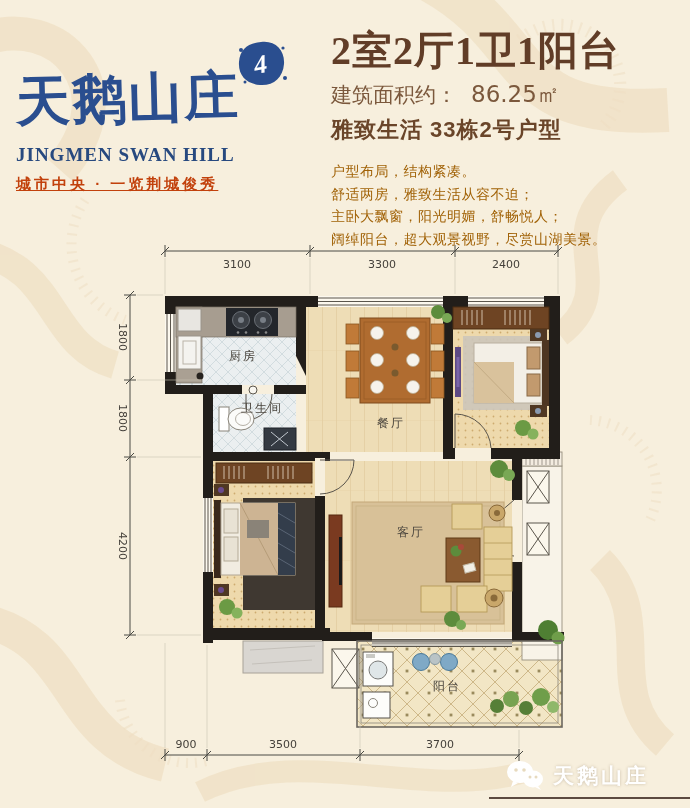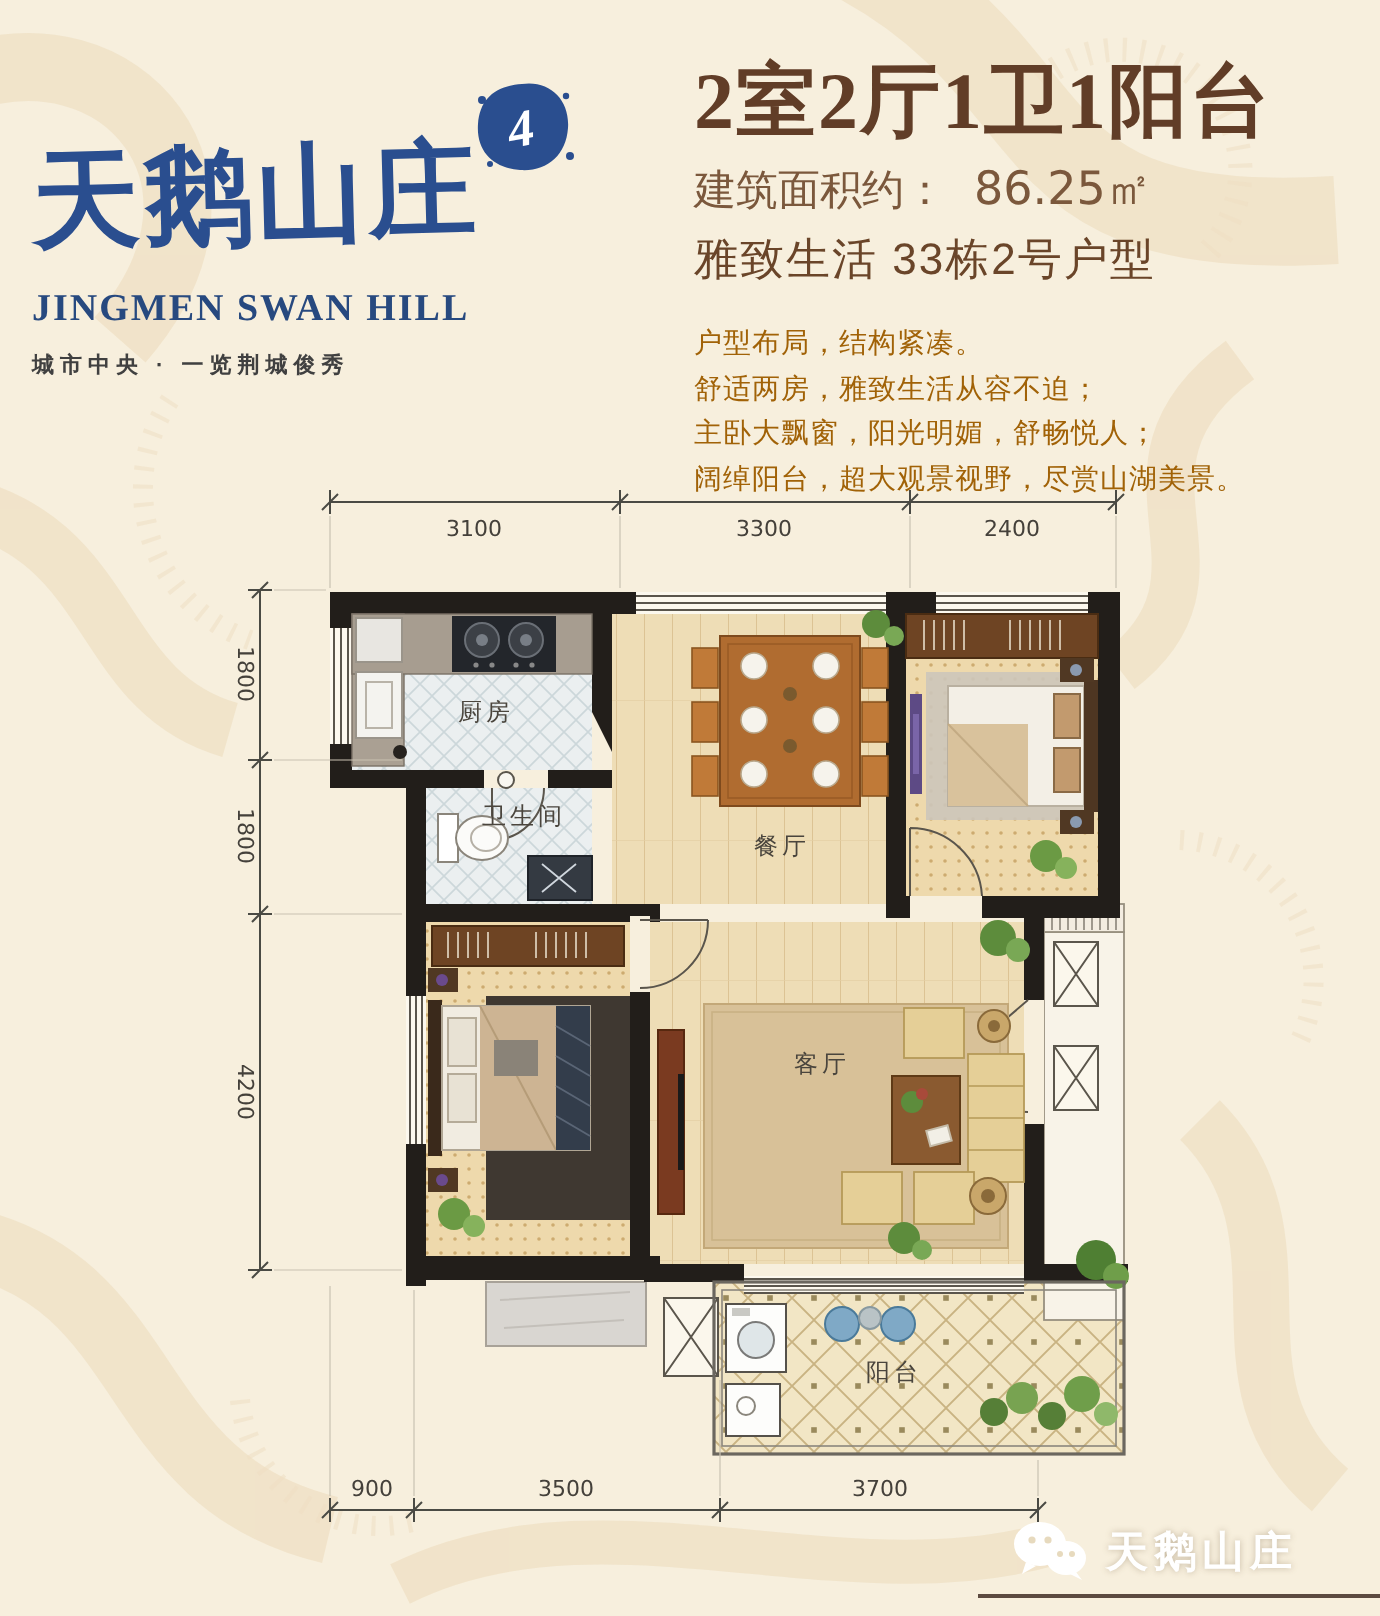--- a/index.html
+++ b/index.html
@@ -7,28 +7,28 @@
        background:#f7efdd;font-family:"Liberation Sans",sans-serif;}
   .abs{position:absolute;}
   
   .logo{left:16px;top:40px;width:320px;}
   .brand{margin-top:30px;font-size:54px;font-weight:900;color:#2a4e8f;
          letter-spacing:2px;line-height:1;font-family:"Liberation Sans",sans-serif;
          transform:rotate(-1.5deg);}
   .badge{position:absolute;left:219px;top:0px;width:52px;height:48px;}
   .subtitle{margin-top:20px;font-family:"Liberation Serif",serif;font-size:19px;
             font-weight:700;color:#27497f;letter-spacing:1px;}
-  .tagline{margin-top:9px;font-size:11px;font-weight:700;color:#404040;letter-spacing:3px;}
+  .tagline{margin-top:9px;font-size:15px;font-weight:700;color:#c2410c;letter-spacing:3px;text-decoration:underline;}
   
-  .titleblock{left:347px;top:30px;width:335px;}
+  .titleblock{left:331px;top:30px;width:335px;}
   .main-title{font-family:"Liberation Serif",serif;font-size:40px;font-weight:700;
               color:#613d27;letter-spacing:1px;line-height:1.05;}
   .area-line{margin-top:7px;font-size:21px;color:#7b583c;display:flex;align-items:center;}
   .area-line .val{font-size:23px;font-family:"DejaVu Sans",sans-serif;margin-left:14px;}
-  .unit-line{margin-top:5px;font-size:22px;font-weight:400;color:#6a4529;letter-spacing:1px;}
+  .unit-line{margin-top:5px;font-size:22px;font-weight:700;color:#6a4529;letter-spacing:1px;}
   .desc{margin-top:15px;font-size:14px;line-height:1.62;color:#a16207;letter-spacing:.5px;}
   
   .dimt{font:11px "DejaVu Sans",sans-serif;fill:#44403a;text-anchor:middle;}
   .roomlabel{font:12px "DejaVu Sans",sans-serif;fill:#4a453d;text-anchor:middle;letter-spacing:2px;}
   
   .footer-mark{left:506px;top:756px;width:184px;height:40px;display:flex;
                align-items:center;gap:9px;}
   .footer-mark span{font-size:21px;font-weight:700;color:#ffffff;letter-spacing:3px;
                     text-shadow:0 0 3px rgba(140,120,90,.45);}
   .footer-line{left:489px;top:797px;width:201px;height:2px;background:#5c4a40;}

